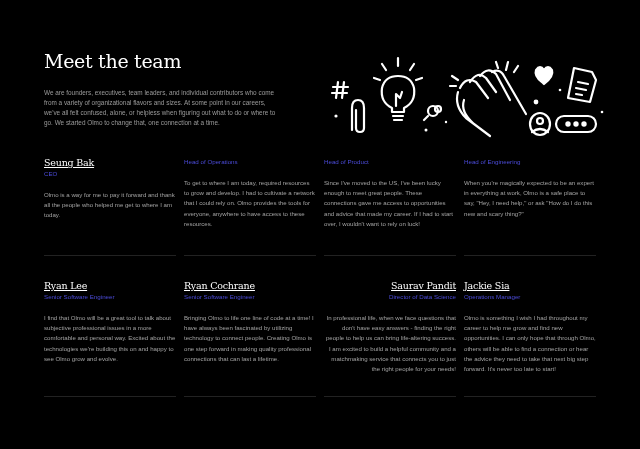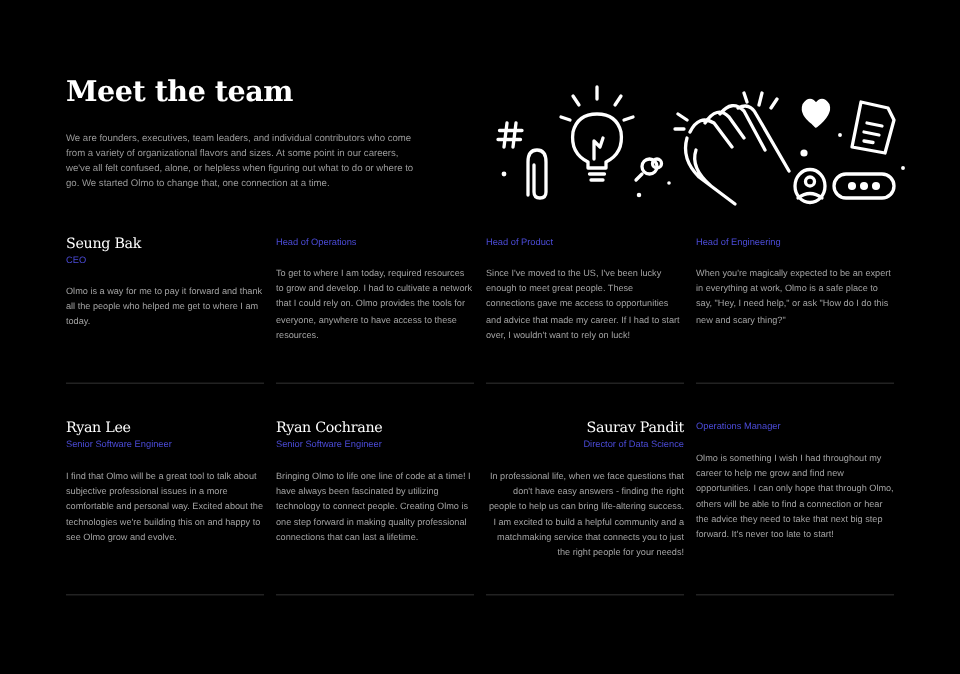--- a/index.html
+++ b/index.html
@@ -1,21 +1,21 @@
 <!DOCTYPE html>
 <html><head>
   <meta charset="utf-8">
   <style>
     html, body { margin: 0; padding: 0; background: #000; }
     body { width: 640px; height: 449px; overflow: hidden; position: relative; color: #fff; font-family: "Liberation Sans", sans-serif; }
-    .hero-title { position: absolute; left: 44px; top: 50px; font-family: "DejaVu Serif", serif; font-weight: bold; font-size: 19px; letter-spacing: -0.3px; margin: 0; }
+    .hero-title { position: absolute; left: 44px; top: 50px; font-family: "DejaVu Serif", serif; font-weight: normal; font-size: 19px; letter-spacing: -0.3px; margin: 0; }
     .hero-desc { position: absolute; left: 44px; top: 88px; width: 232px; font-size: 6.4px; line-height: 10px; color: #9a9a9a; margin: 0; }
     .illustration { position: absolute; left: 330px; top: 48px; width: 276px; height: 92px; }
     .card { position: absolute; width: 132px; }
-    .card .name { font-family: "DejaVu Serif", serif; font-size: 9.5px; color: #fff; line-height: 12px; letter-spacing: -0.2px; }
+    .card .name { font-family: "DejaVu Serif", serif; font-size: 9.5px; color: #fff; line-height: 12px; letter-spacing: -0.2px; text-decoration: underline; }
     .card .role { font-size: 6.2px; color: #4b4bd8; line-height: 9px; margin-top: 0px; }
     .card .quote { font-size: 6.1px; line-height: 10.2px; color: #a3a3a3; margin-top: 12px; }
     .divider { position: absolute; height: 1px; background: #222; width: 132px; }
   </style>
 </head>
 <body>
 
 <h1 class="hero-title">Meet the team</h1>
 <p class="hero-desc">We are founders, executives, team leaders, and individual contributors who come from a variety of organizational flavors and sizes. At some point in our careers, we've all felt confused, alone, or helpless when figuring out what to do or where to go. We started Olmo to change that, one connection at a time.</p>
 
@@ -101,20 +101,21 @@
   <div class="name">Ryan Cochrane</div>
   <div class="role">Senior Software Engineer</div>
   <div class="quote">Bringing Olmo to life one line of code at a time! I have always been fascinated by utilizing technology to connect people. Creating Olmo is one step forward in making quality professional connections that can last a lifetime.</div>
 </div>
 <div class="card" style="left:324px; top:280px;text-align:right;">
   <div class="name">Saurav Pandit</div>
   <div class="role">Director of Data Science</div>
   <div class="quote">In professional life, when we face questions that don't have easy answers - finding the right people to help us can bring life-altering success. I am excited to build a helpful community and a matchmaking service that connects you to just the right people for your needs!</div>
 </div>
 <div class="card" style="left:464px; top:280px;">
+  <div class="name">Jackie Sia</div>
   <div class="role">Operations Manager</div>
   <div class="quote">Olmo is something I wish I had throughout my career to help me grow and find new opportunities. I can only hope that through Olmo, others will be able to find a connection or hear the advice they need to take that next big step forward. It's never too late to start!</div>
 </div>
 
 <div class="divider" style="left:44px; top:396px;"></div>
 <div class="divider" style="left:184px; top:396px;"></div>
 <div class="divider" style="left:324px; top:396px;"></div>
 <div class="divider" style="left:464px; top:396px;"></div>
 
 </body></html>

